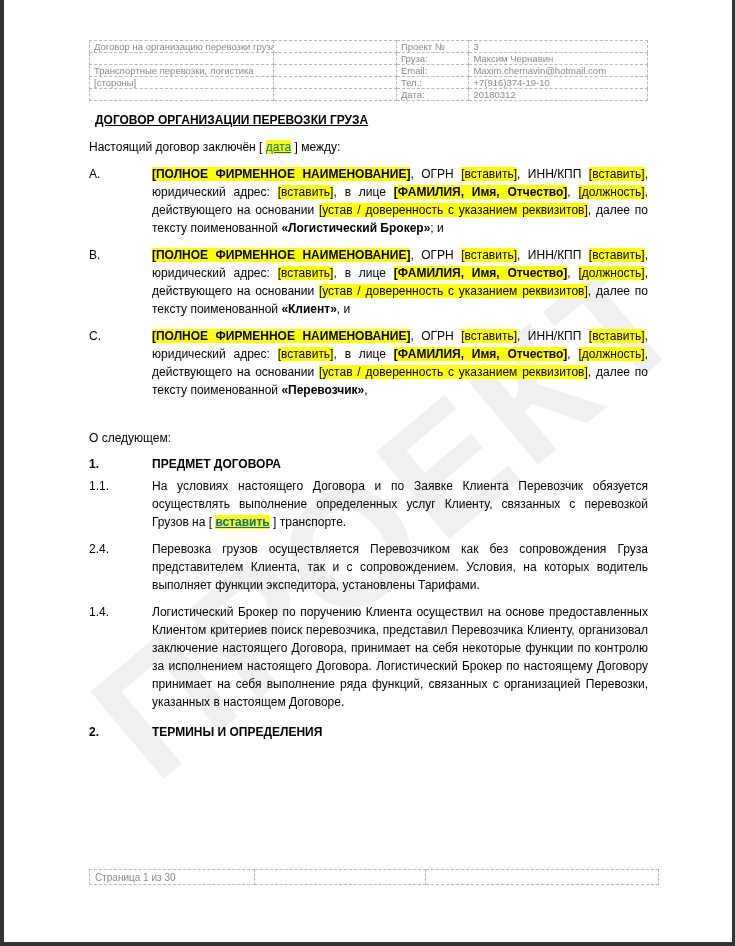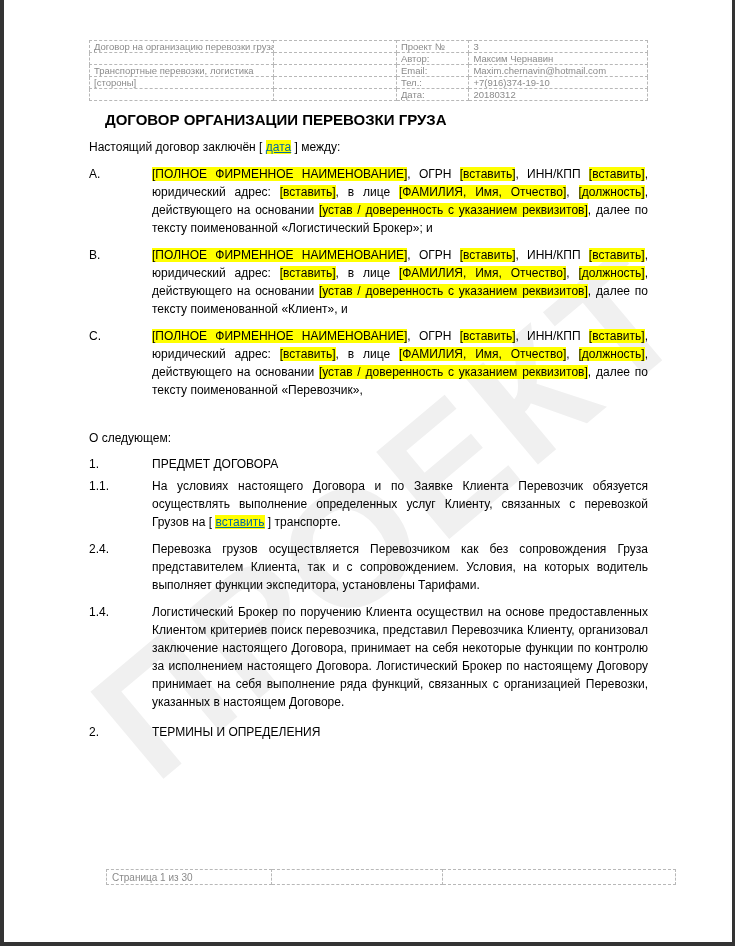--- a/index.html
+++ b/index.html
@@ -28,35 +28,35 @@
     letter-spacing:6px;
     color:#f0f0f0;
     z-index:0;
     white-space:nowrap;
     pointer-events:none;
     user-select:none;
   }
   .content{position:relative;z-index:1;padding:40px 84px 0 85px;font-size:12px;line-height:18px;}
   table.meta{width:100%;border-collapse:collapse;table-layout:fixed;color:#8a8a8a;font-size:9.5px;line-height:11px;}
   table.meta td{border:1px dashed #b8b8b8;padding:0 4px;height:11px;overflow:hidden;white-space:nowrap;}
-  .doc-title{font-size:15px;font-weight:bold;margin:11px 0 0 16px;line-height:16px;}
+  .doc-title{font-size:12px;font-weight:bold;margin:11px 0 0 6px;line-height:16px;text-decoration:underline;}
   .para{margin:10px 0 0 0;}
   .item{display:flex;margin-top:9px;}
   .item.tight{margin-top:4px;}
   .item.sec-head{margin-top:8px;}
   .item.sec2-head{margin-top:12px;}
   .num{width:63px;flex-shrink:0;}
   .ibody{flex:1;text-align:justify;hyphens:manual;}
-  .b{font-weight:normal;}
+  .b{font-weight:bold;}
   .hl{background:#ffff00;}
   .link{color:#0369a1;text-decoration:underline;}
   .subhead{font-weight:bold;}
   .after-parties{margin-top:30px;}
   table.pfooter{
-    position:absolute;left:102px;bottom:57px;width:570px;
+    position:absolute;left:85px;bottom:57px;width:570px;
     border-collapse:collapse;table-layout:fixed;
     color:#8a8a8a;font-size:10px;line-height:13px;background:#fff;z-index:2;
   }
   table.pfooter td{border:1px dashed #b8b8b8;padding:0 5px;height:14px;overflow:hidden;white-space:nowrap;}
 </style>
 </head>
 <body>
 
 <div class="page">
 
@@ -74,21 +74,21 @@
       <tbody>
         <tr>
           <td>Договор на организацию перевозки груза</td>
           <td></td>
           <td>Проект №</td>
           <td>3</td>
         </tr>
         <tr>
           <td></td>
           <td></td>
-          <td>Автор:</td>
+          <td>Груза:</td>
           <td>Максим Чернавин</td>
         </tr>
         <tr>
           <td>Транспортные перевозки, логистика</td>
           <td></td>
           <td>Email:</td>
           <td>Maxim.chernavin@hotmail.com</td>
         </tr>
         <tr>
           <td>[стороны]</td>

